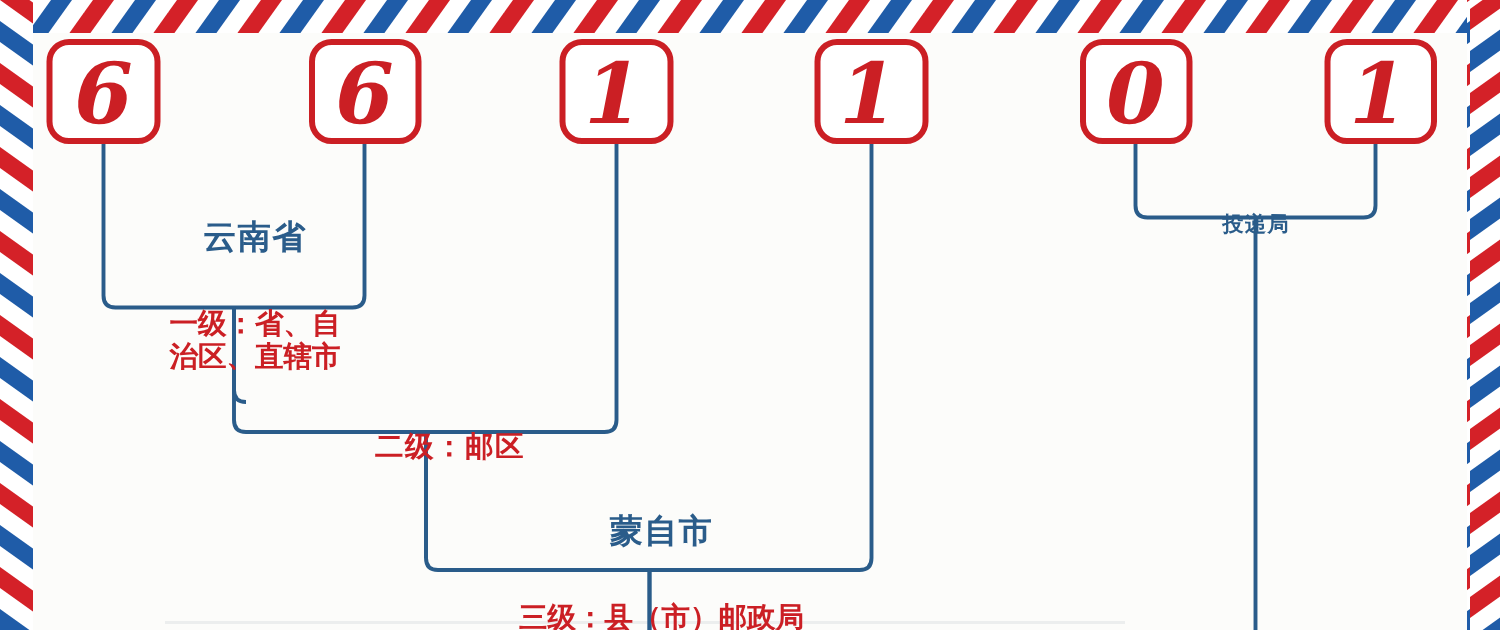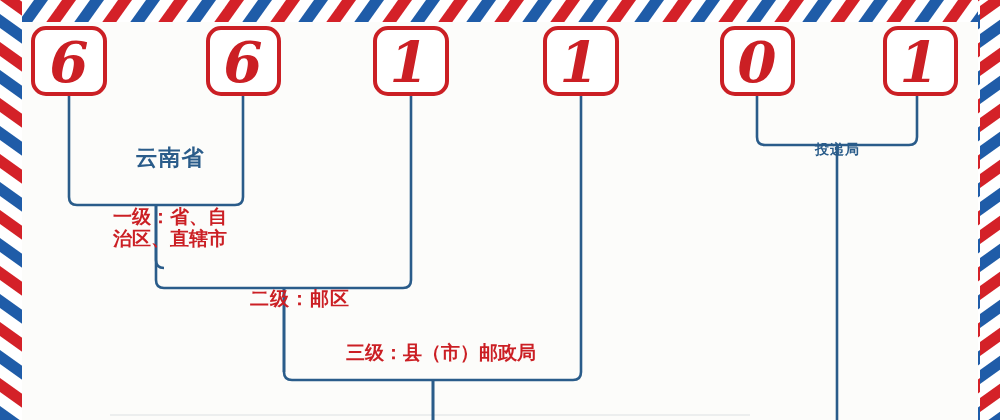--- a/index.html
+++ b/index.html
@@ -144,20 +144,21 @@
     <span class="big">云南省</span>
     <span class="sub">一级：省、自
 治区、直辖市</span>
   </div>
 
   <div class="lbl" id="lbl-l2">
     <span class="sub">二级：邮区</span>
   </div>
 
   <div class="lbl" id="lbl-l3">
+    <span class="big">蒙自市</span>
     <span class="sub">三级：县（市）邮政局</span>
   </div>
 
   <div class="lbl" id="lbl-l4">
     
   </div>
 
   <div class="lbl" id="lbl-del">
     <span class="big">投递局</span>
   </div>

